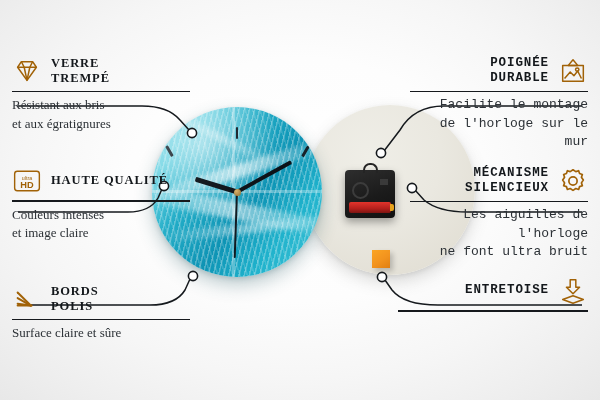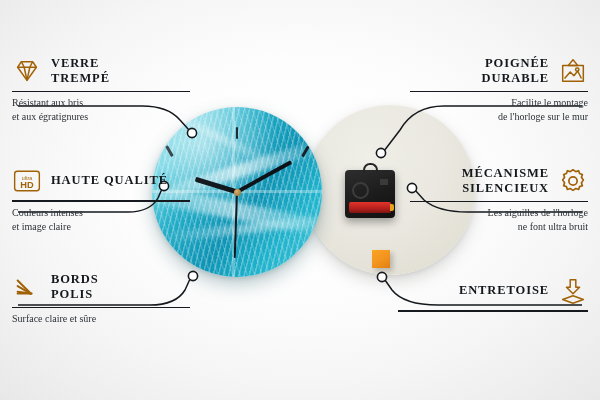--- a/index.html
+++ b/index.html
@@ -105,29 +105,29 @@
   }
   .spacer {
     position: absolute; left: 372px; top: 250px; width: 18px; height: 18px;
     background: linear-gradient(145deg, #fba524 0%, #f2931e 55%, #e07f12 100%);
     box-shadow: 3px 3px 5px rgba(0,0,0,0.20);
   }
 
   
   .callout { position: absolute; width: 178px; }
   .callout.left  { left: 12px;  text-align: left; }
-  .callout.right { right: 12px; text-align: right; }
+  .callout.right { right: 12px; text-align: right; font-family: Liberation Mono, monospace; }
   .head { display: flex; align-items: center; gap: 9px; }
   .callout.right .head { flex-direction: row-reverse; }
   .title {
     font-size: 12.5px; font-weight: bold; letter-spacing: .9px;
     color: #14181c; line-height: 1.22; text-transform: uppercase;
   }
   .rule { height: 1.6px; background: #16191d; margin: 4px 0 4px; }
-  .desc { font-size: 10px; color: #2c3136; line-height: 1.42; }
+  .desc { font-size: 13px; color: #2c3136; line-height: 1.42; }
   .ic { width: 30px; height: 30px; flex: 0 0 30px; color: #a16207; }
   .ic svg { width: 100%; height: 100%; display: block; }
 
   #links { position: absolute; inset: 0; pointer-events: none; }
 </style>
 </head>
 <body>
 
 <div id="stage">
 
@@ -218,21 +218,21 @@
         <div>HAUTE QUALITÉ</div>
       </div>
     </div>
     <div class="rule"></div>
     <div class="desc">
       <div>Couleurs intenses</div>
       <div>et image claire</div>
     </div>
   </div>
 
-  <div class="callout left" style="top:272px">
+  <div class="callout left" style="top:284px">
     <div class="head">
       <span class="ic">
         <svg viewBox="0 0 32 32">
             <g stroke="currentColor" stroke-width="2.1" stroke-linecap="round">
           <path d="M6 9 L20 23"></path>
               <path d="M6 15 L20 23"></path>
               <path d="M6 21 L20 23"></path>
               <path d="M6 23 H21"></path>
         </g>
           </svg>

